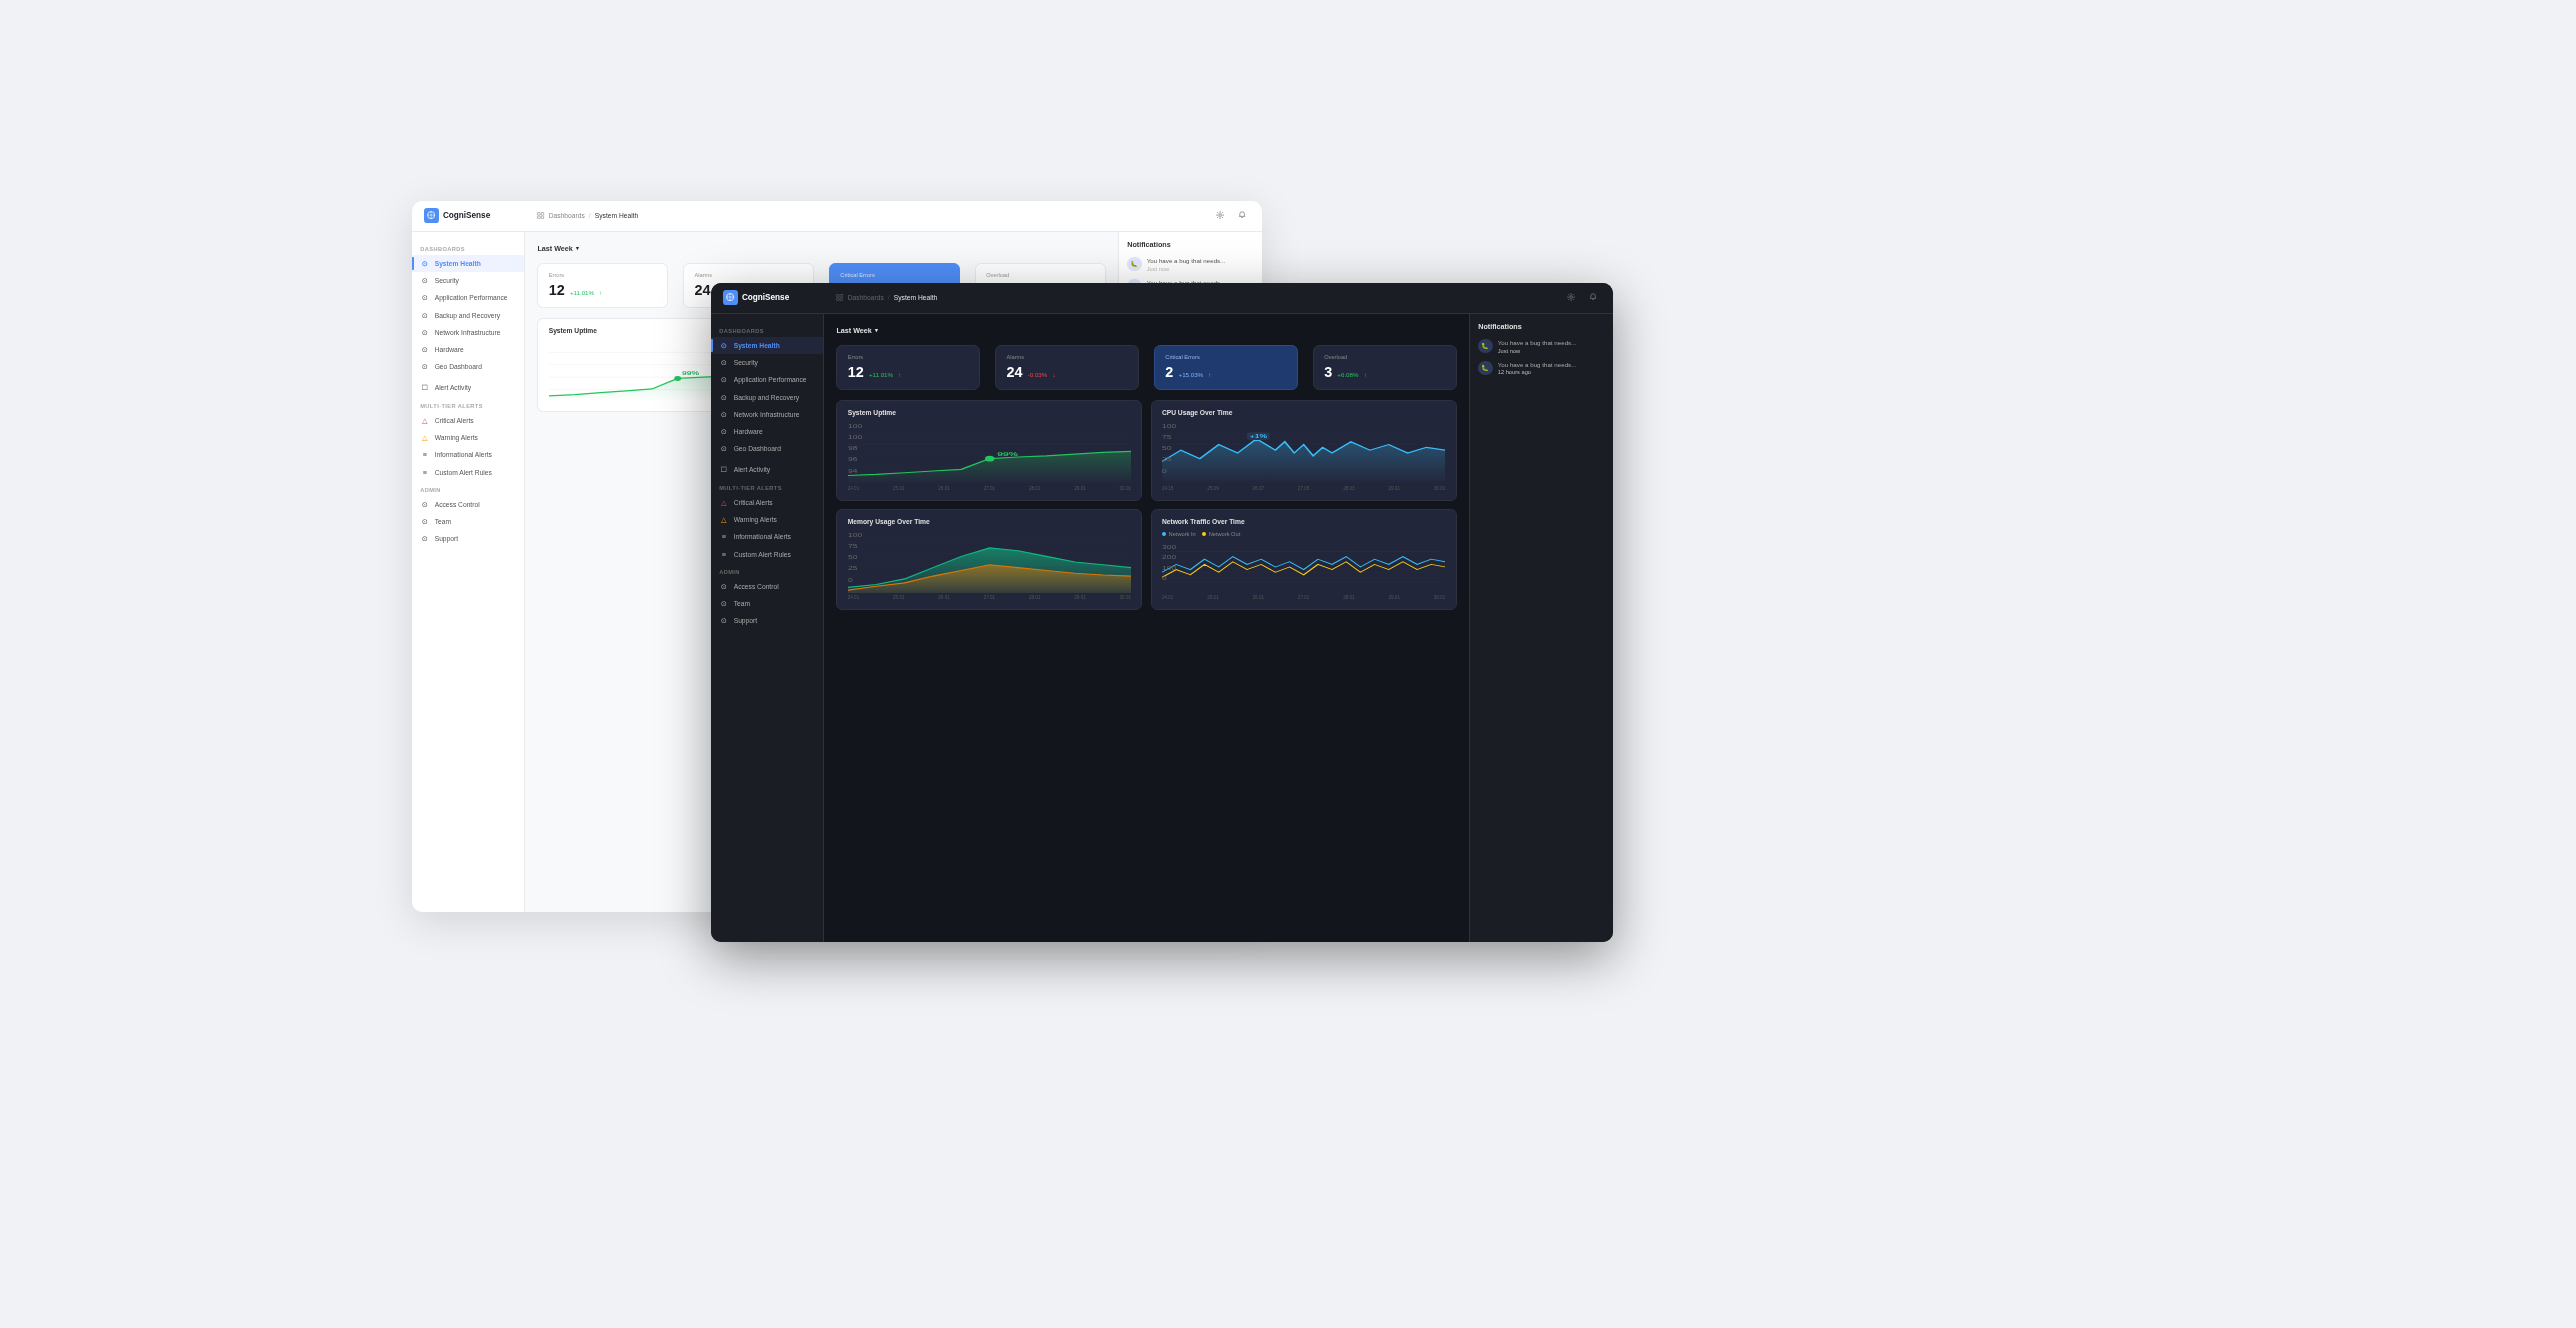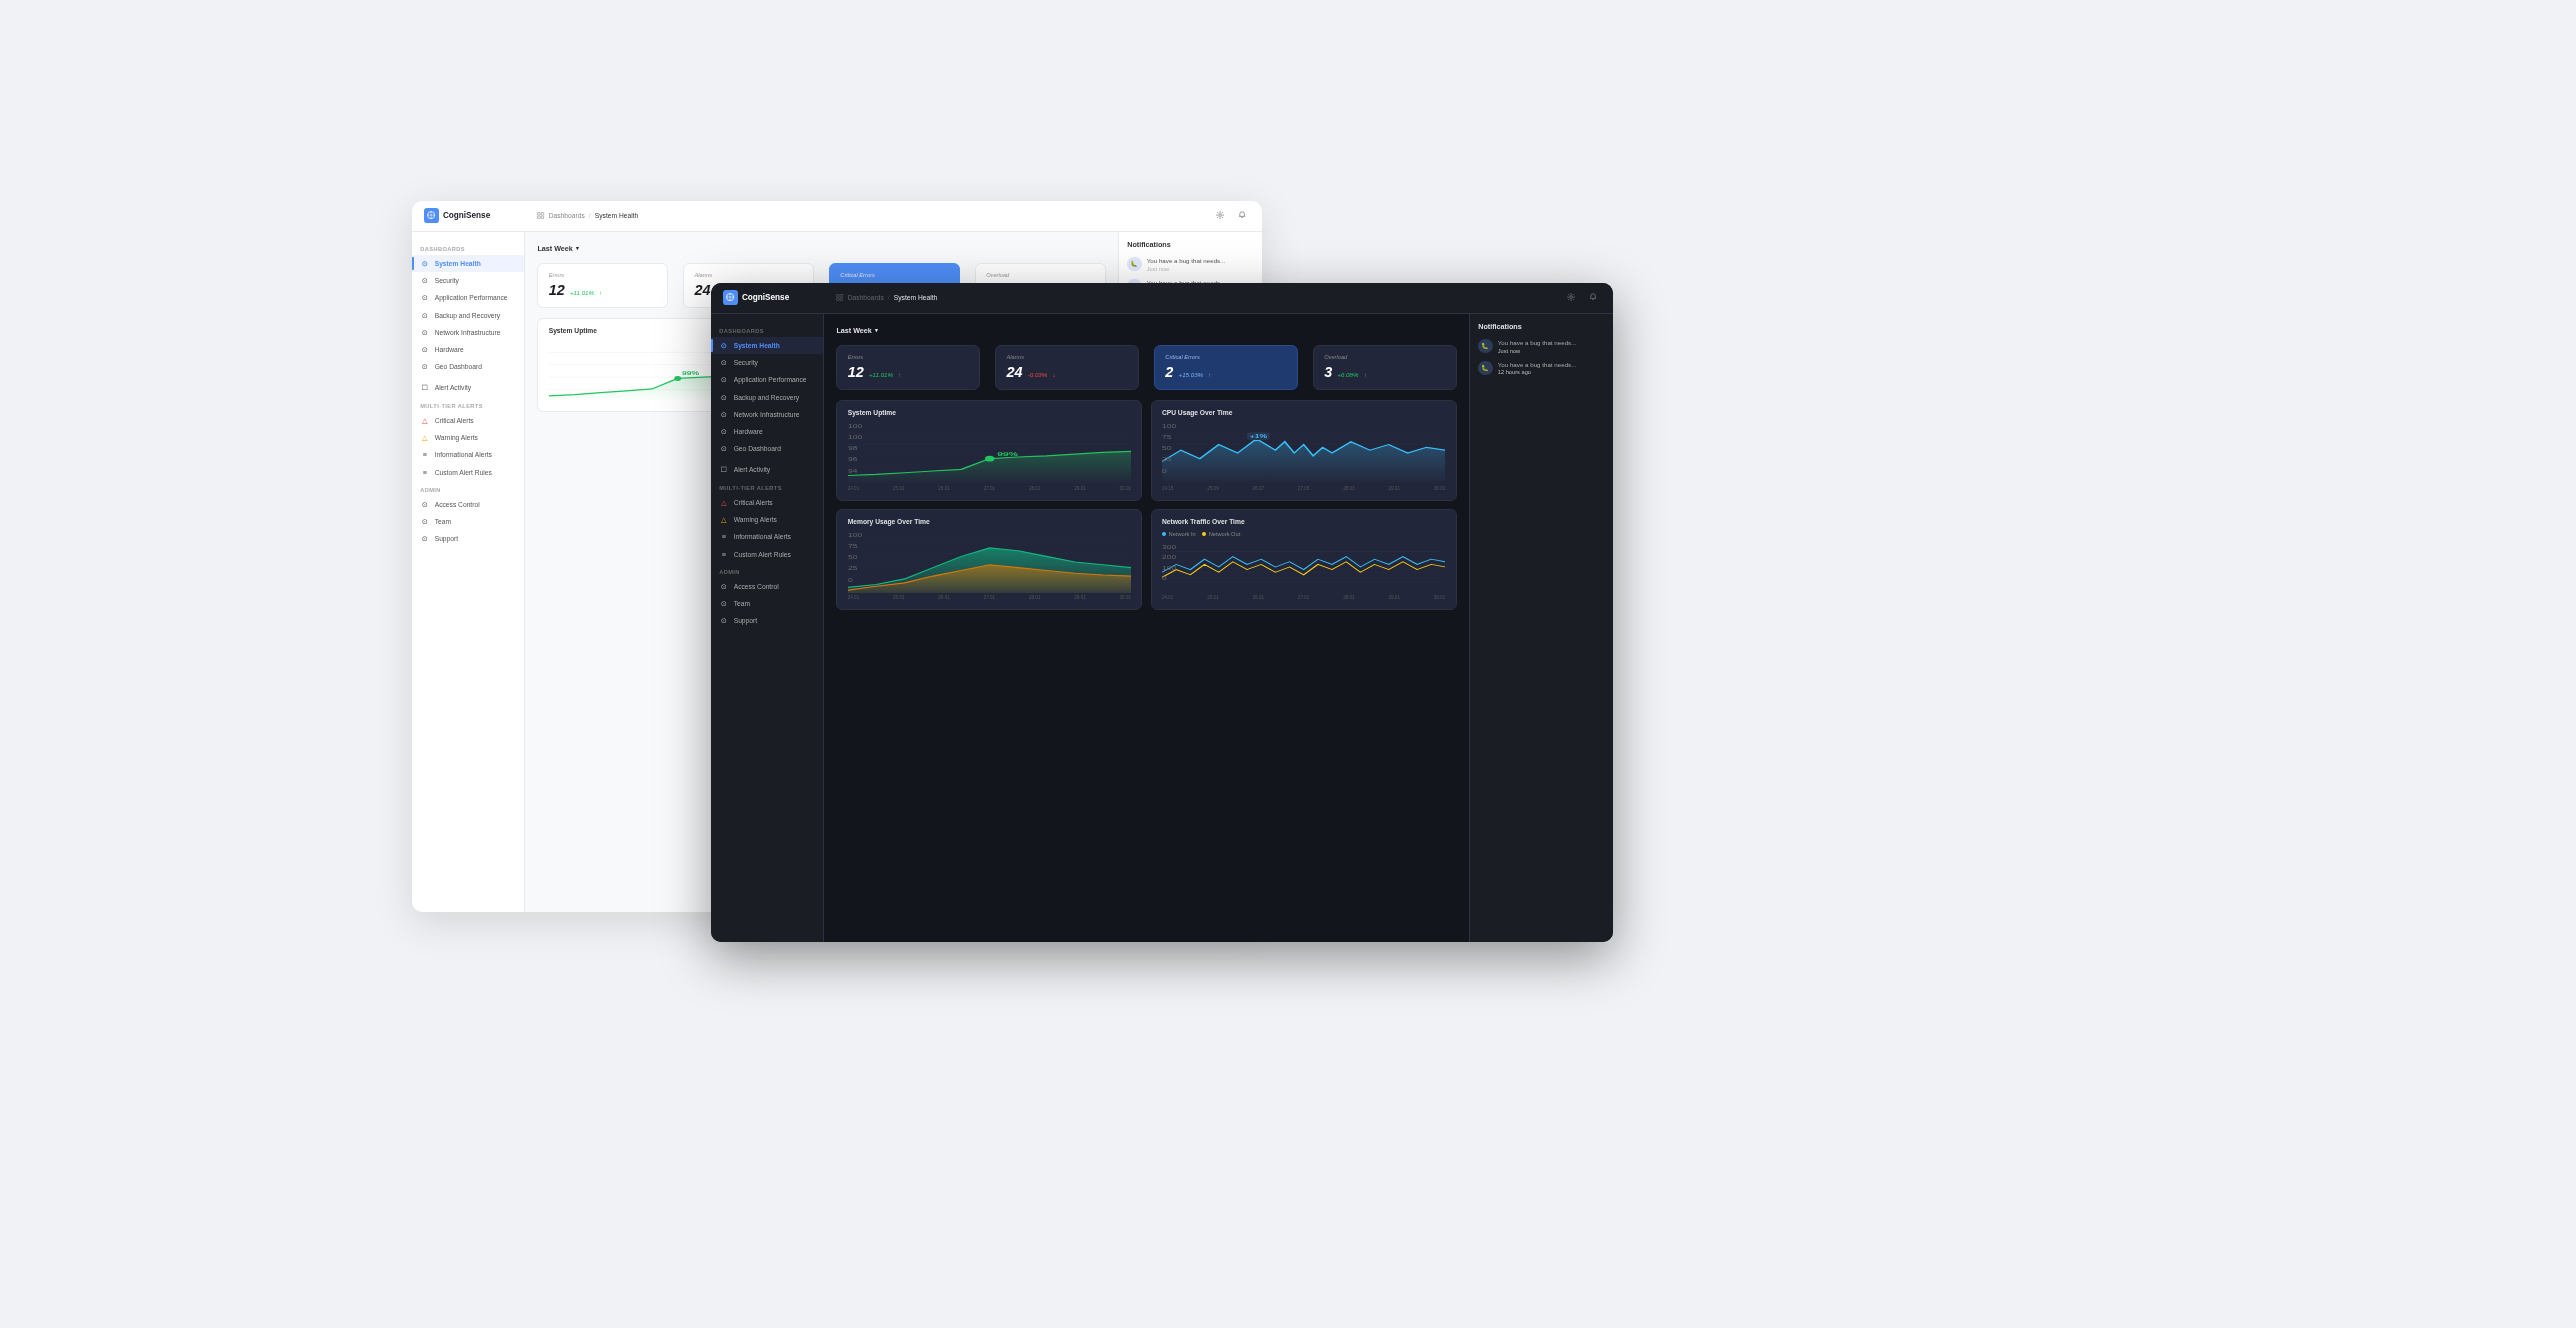--- a/index.html
+++ b/index.html
@@ -215,21 +215,20 @@
       cursor: pointer;
       justify-content: center;
     }
     .time-filter-dark { color: #e0e0e0; }
 
     
     .stats-row {
       display: flex;
       gap: 15px;
       margin-bottom: 10.3px;
-      font-style: italic;
     }
 
     .stat-card {
       flex: 1;
       background: #ffffff;
       border-radius: 6.2px;
       padding: 8.2px 10.3px;
       border: 0.5px solid #e8eaed;
     }
     .stat-card-dark {

